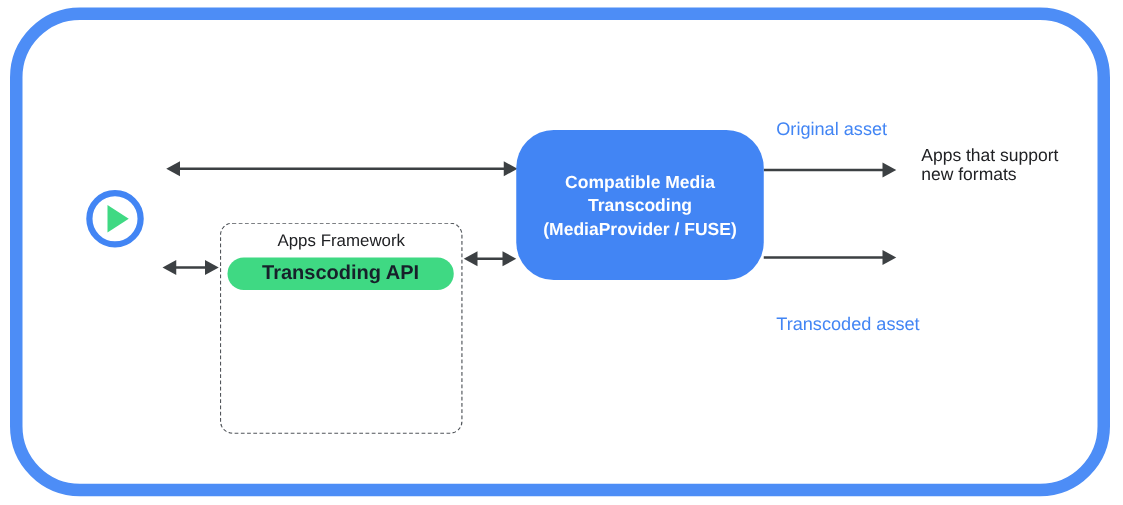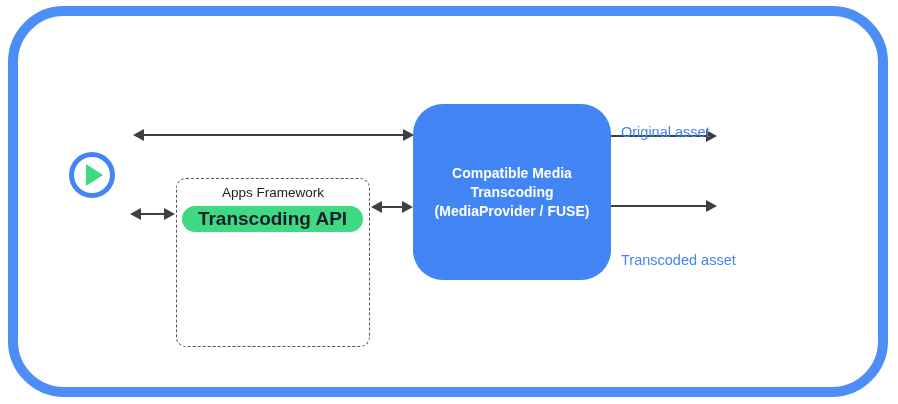--- a/index.html
+++ b/index.html
@@ -54,48 +54,48 @@
     background:#fff;
   }
   .fw-title { margin-top:6px; text-align:center; font-size:13.5px; }
   .pill {
     position:absolute; box-sizing:border-box;
     display:flex; align-items:center; justify-content:center; text-align:center;
   }
   .pill-api {
     left:5px; top:27px; width:181px; height:26px;
     background:var(--green,#3fd983); border-radius:13px;
-    font-weight:bold; font-size:19px; color:#17202a;
+    font-weight:bold; font-size:16px; color:#17202a;
   }
   .pill-service {
     left:5px; top:60px; width:187px; height:66px;
     background:var(--green,#3fd983); border-radius:33px;
     font-weight:bold; font-size:14.5px; color:#17202a;
   }
   .pill-oem {
     right:8px; bottom:0px; width:96px; height:19px;
     background:var(--dark_navy,#0e2b3d); border-radius:10px;
     color:#ffffff; font-weight:bold; font-size:12px;
   }
   .pill-hw {
     left:5px; top:128px; width:187px; height:33px;
     background:var(--pale_green,#edf3d2); border-radius:17px;
     font-size:14.5px; color:#202124;
   }
   
   .blue-box {
-    position:absolute; left:413px; top:104px; width:198px; height:176px;
+    position:absolute; left:413px; top:104px; width:198px; height:120px;
     background:var(--accent_blue,#4285f4); border-radius:30px;
     display:flex; align-items:center; justify-content:center; text-align:center;
     color:#ffffff; font-weight:bold; font-size:14px; line-height:19px;
     white-space:pre-line;
   }
   
   .asset-label { position:absolute; color:var(--accent_blue,#4285f4); font-size:14.5px; }
-  #orig-label  { left:621px; top:124px;text-align:right; }
+  #orig-label  { left:621px; top:96px;text-align:right; }
   #trans-label { left:621px; top:216px;margin-top:36px; }
   .apps-label {
     position:absolute; font-size:14px; line-height:15px; white-space:pre-line;
   }
   #apps1 { left:737px; top:117px; }
   #apps2 { left:737px; top:186px; }
 </style>
 </head>
 <body>
 
@@ -126,14 +126,16 @@
 
   <div class="blue-box">
     <span>Compatible Media
 Transcoding
 (MediaProvider / FUSE)</span>
   </div>
 
   <div id="orig-label" class="asset-label">Original asset</div>
   <div id="trans-label" class="asset-label">Transcoded asset</div>
 
+  <div id="apps1" class="apps-label">Apps that support
+new formats</div>
 
 </div>
 
 </body></html>

